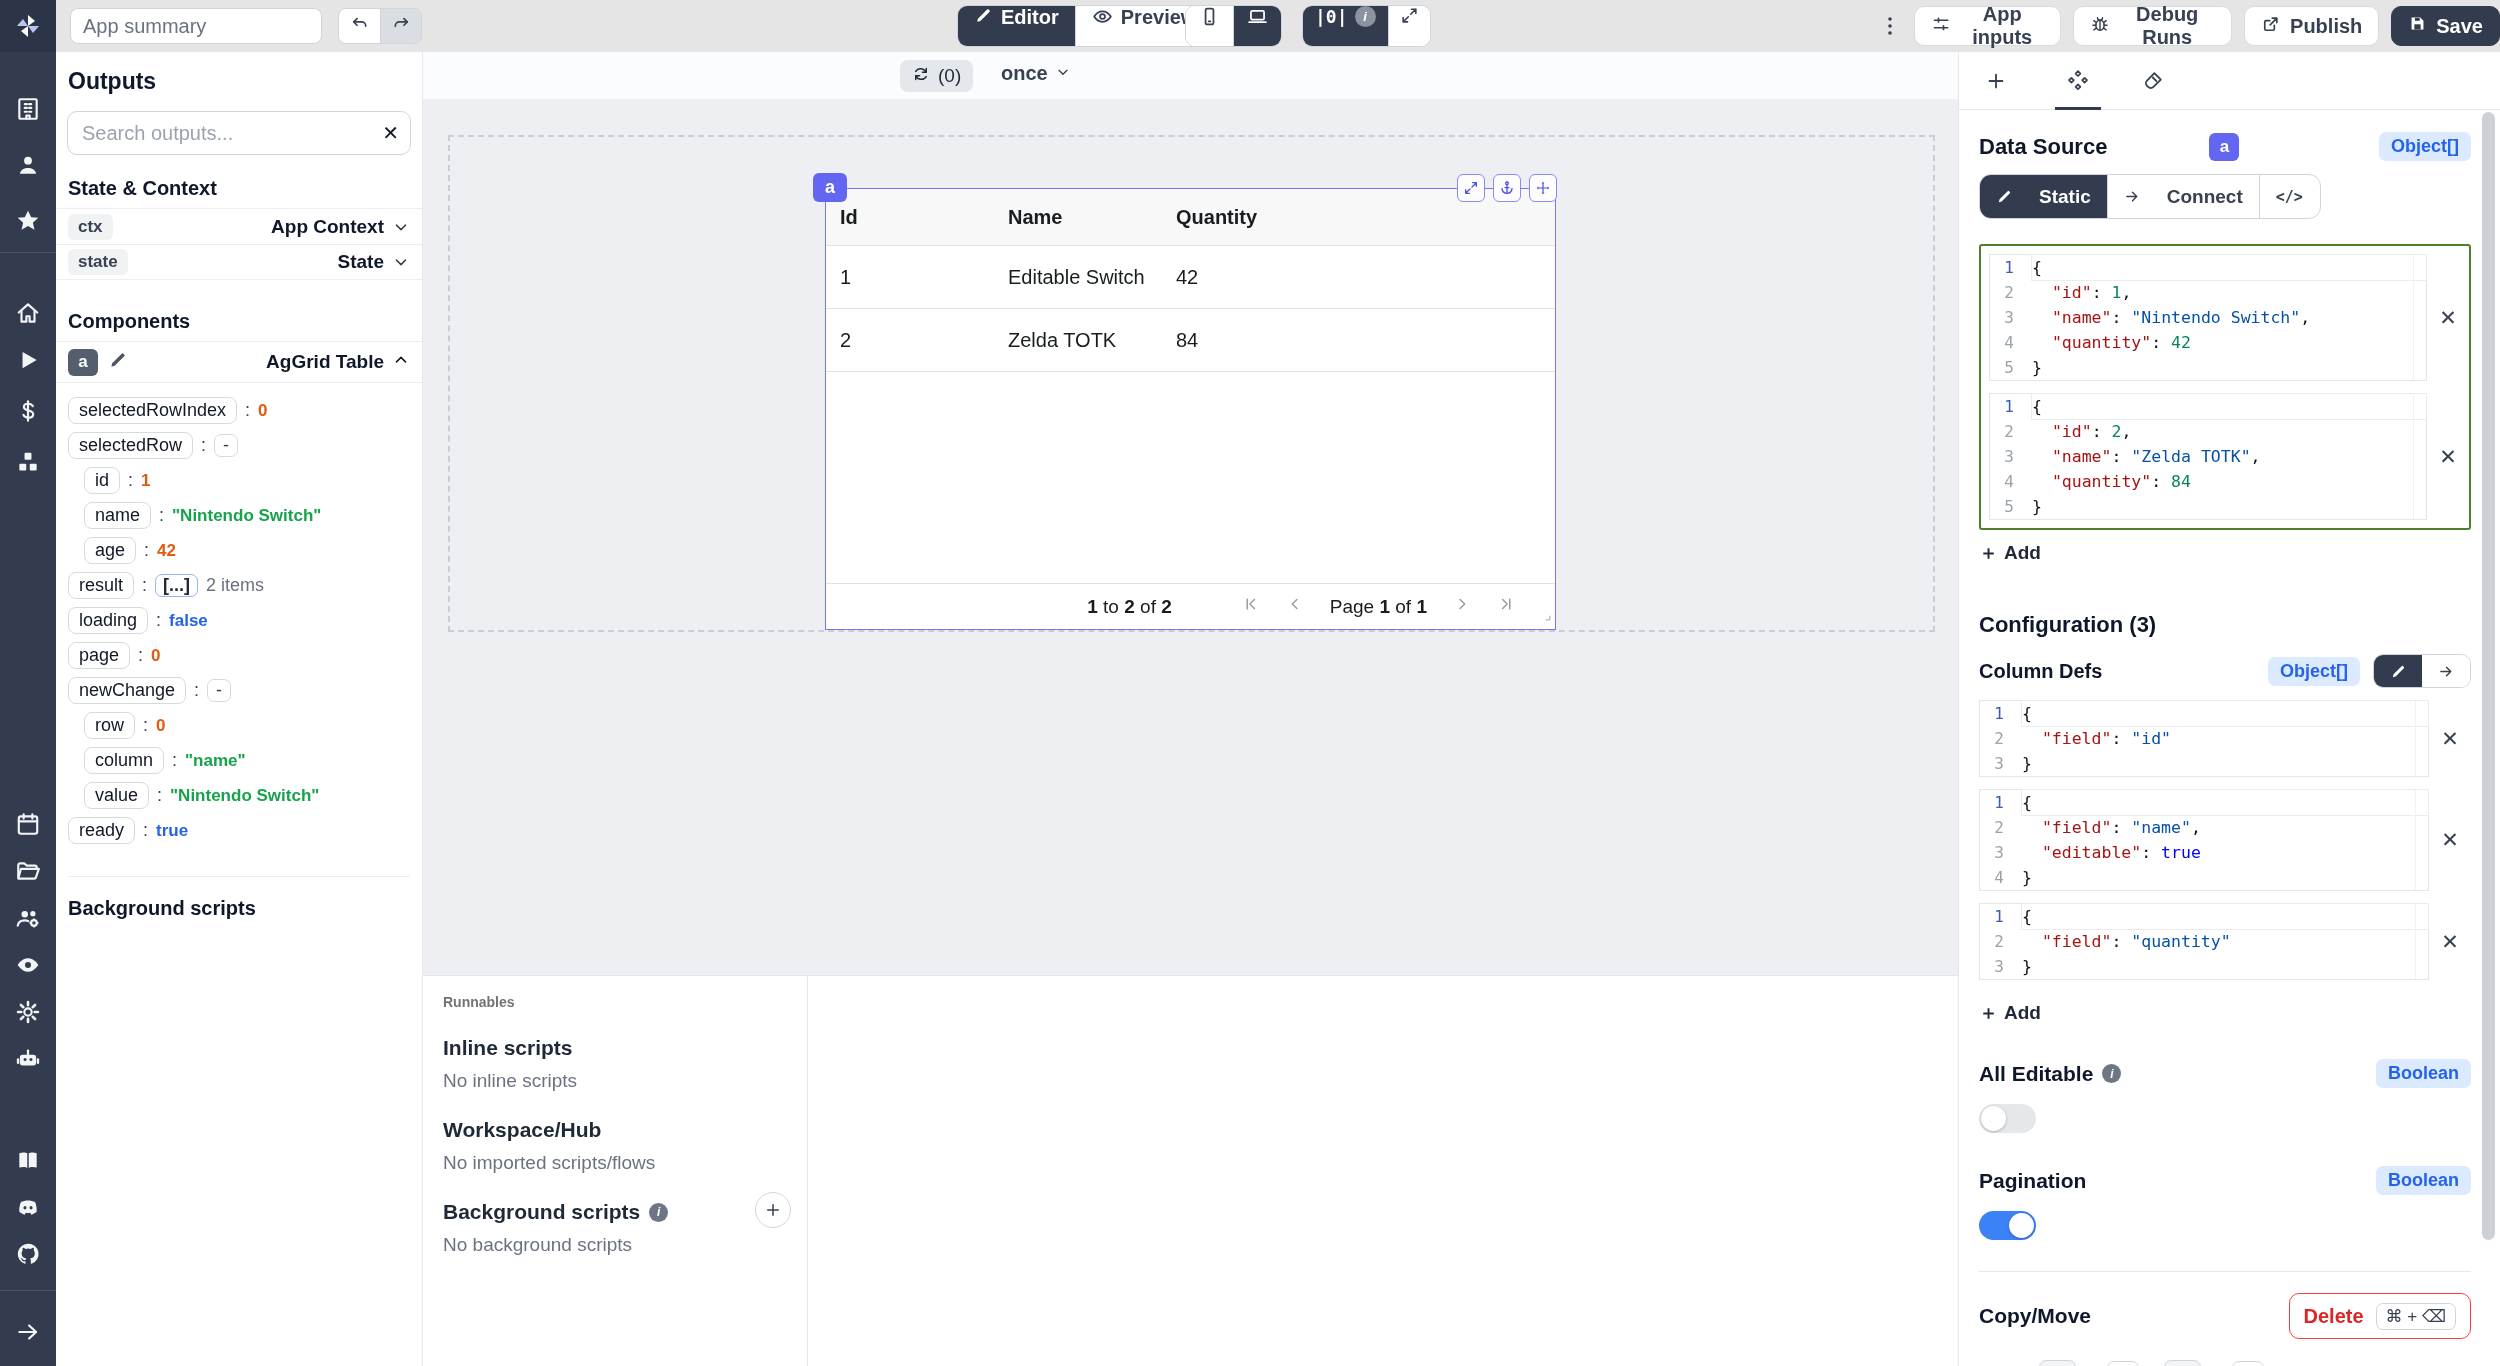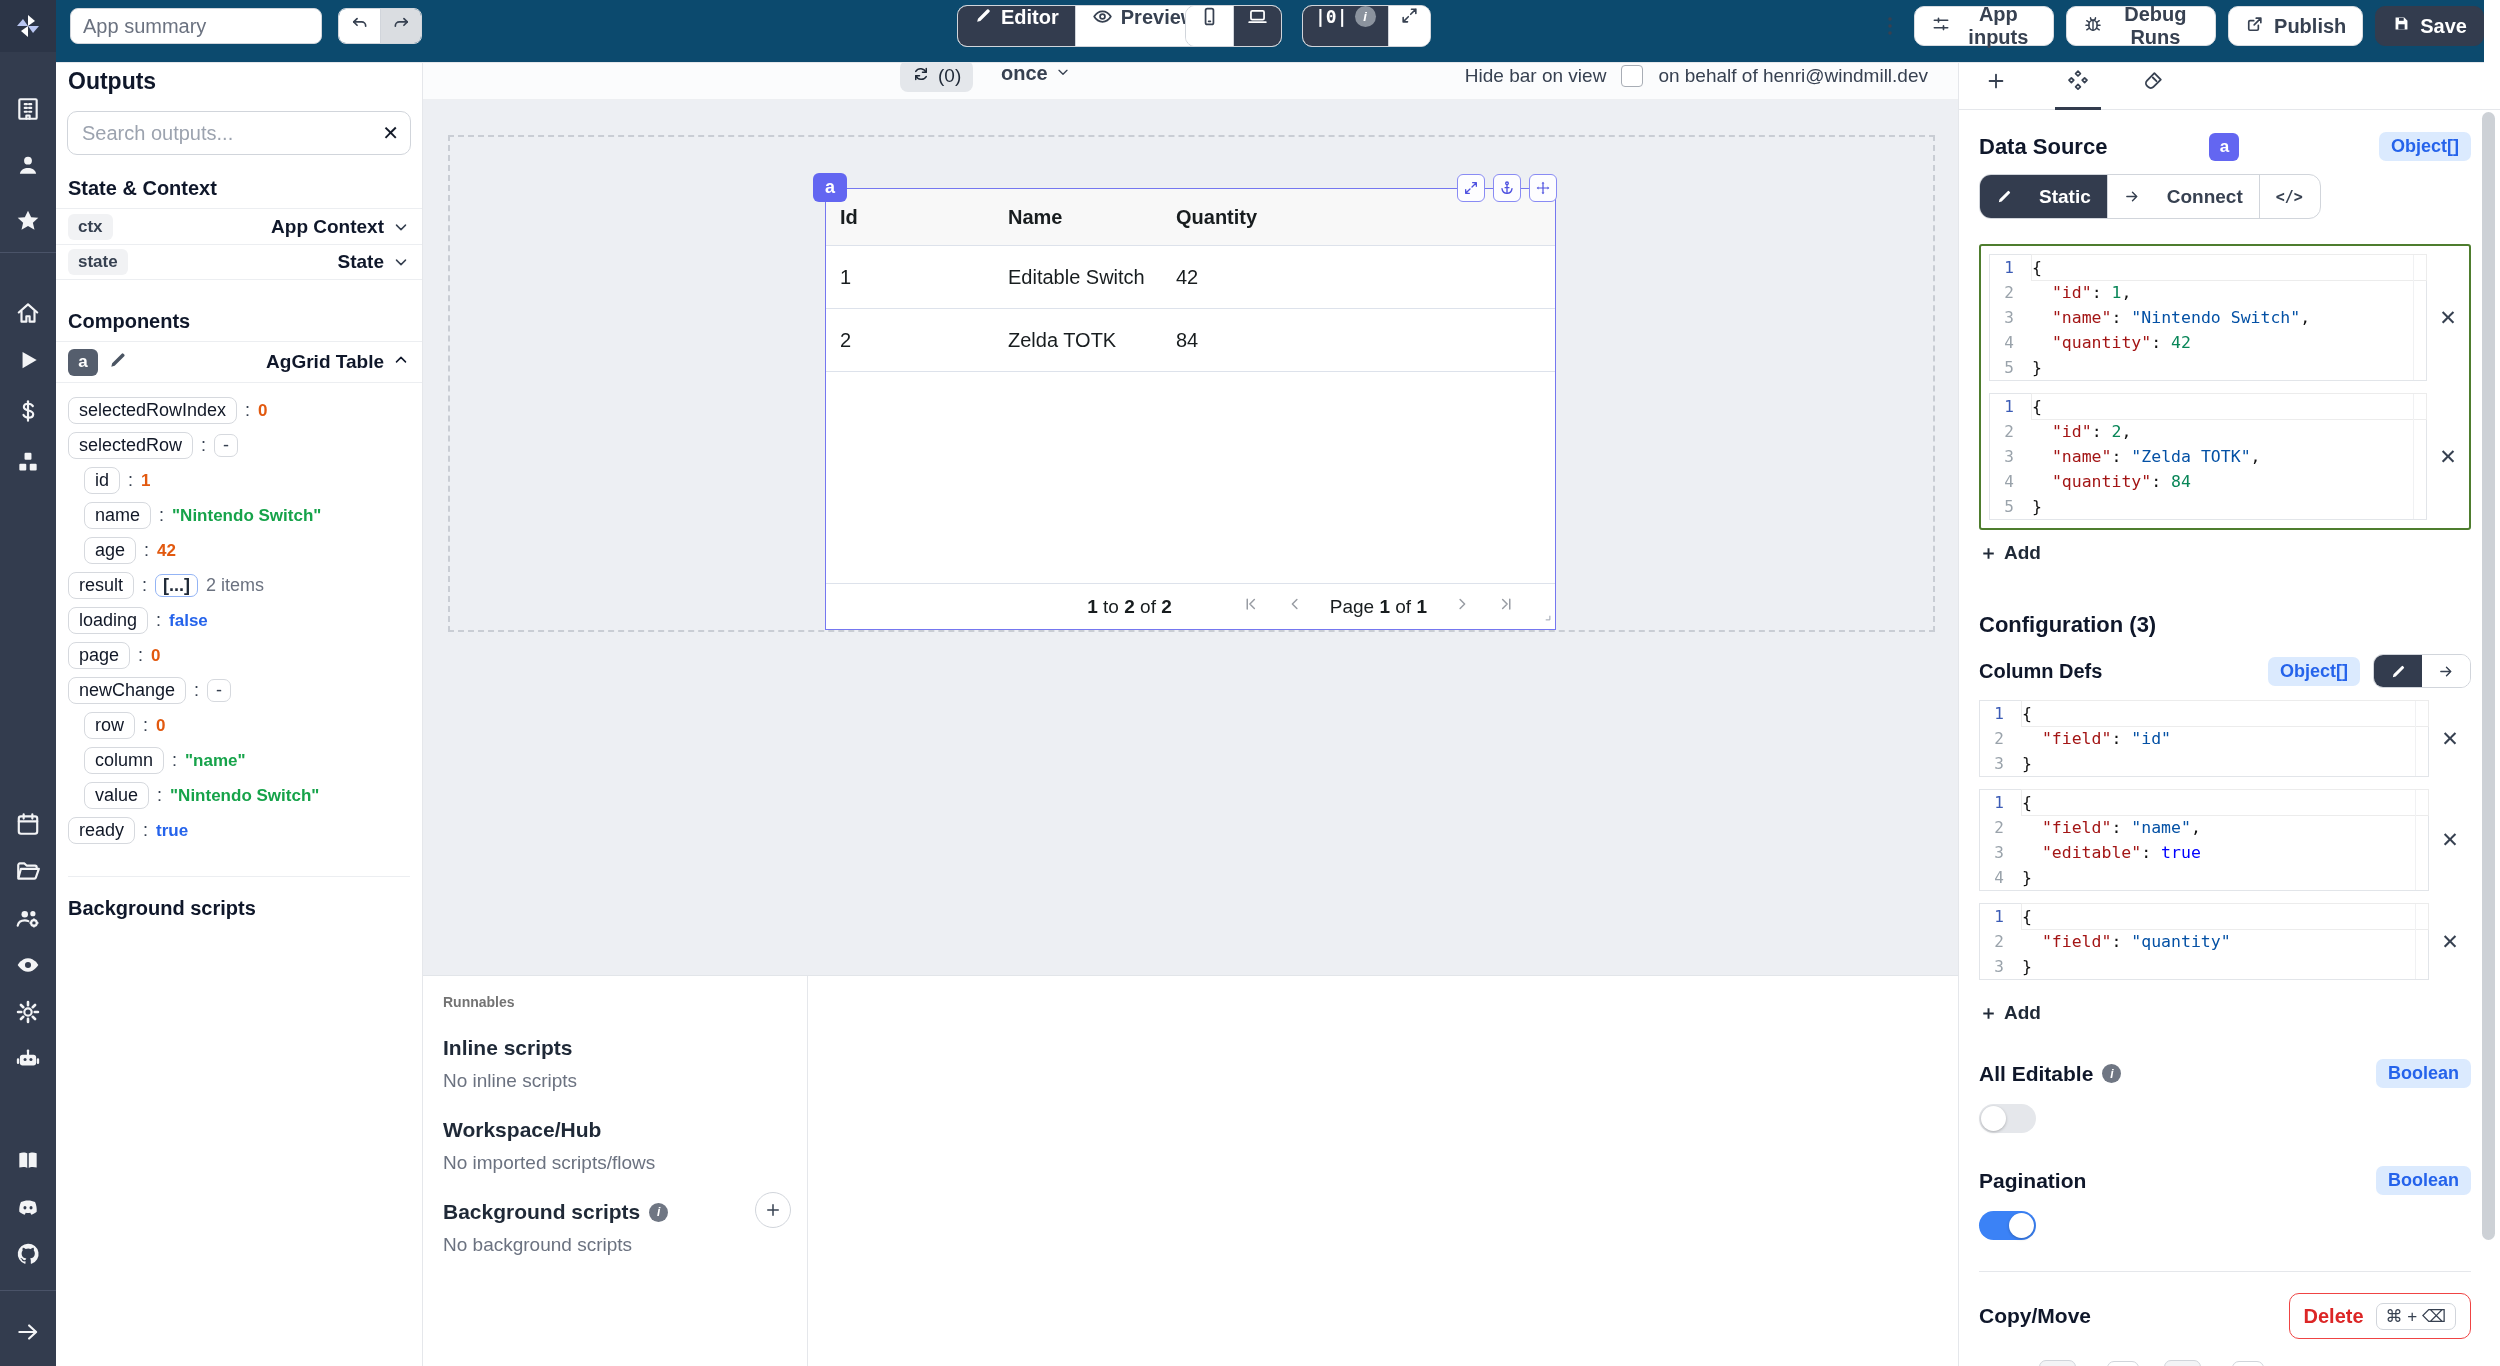--- a/index.html
+++ b/index.html
@@ -7,21 +7,21 @@
   body { font-family:"Liberation Sans", sans-serif; color:#111827; background:#fff; overflow:hidden; }
   .app { position:relative; width:2500px; height:1366px; background:#fff; }
 
   
   .rail { position:absolute; left:0; top:0; width:56px; height:1366px; background:#333c4e; z-index:5; }
   .rail .logo { position:absolute; left:0; top:0; width:56px; height:52px; display:flex; align-items:center; justify-content:center; background:#2c3547; }
   .rail-ic { position:absolute; left:50%; transform:translateX(-50%); color:#f3f4f6; display:flex; align-items:center; justify-content:center; width:30px; height:30px; }
   .rail-div { position:absolute; left:0; width:56px; border-top:1px solid #4a5368; }
 
   
-  .header { position:absolute; left:56px; top:0; right:16px; height:63px; background:#0c4a6e; border-bottom:1px solid #e5e7eb; z-index:4; }
+  .header { position:absolute; left:56px; top:0; right:0; height:52px; background:#e5e5e5; border-bottom:1px solid #e5e7eb; z-index:4; }
   .app-summary { position:absolute; left:14px; top:8px; width:252px; height:36px; border:1px solid #d1d5db; border-radius:8px; padding:0 12px; font-size:20px; color:#6b7280; font-family:"Liberation Sans",sans-serif; background:#fff; }
   .undo-group { position:absolute; left:282px; top:8px; height:36px; display:flex; border:1px solid #d1d5db; border-radius:8px; overflow:hidden; }
   .undo-group .useg { width:41px; display:flex; align-items:center; justify-content:center; color:#374151; background:#fff; }
   .undo-group .useg.gray { background:#dadde1; border-left:1px solid #d1d5db; }
 
   .seg-group { position:absolute; top:5px; height:42px; display:flex; border:1px solid #d1d5db; border-radius:10px; overflow:hidden; background:#fff; }
   .seg { display:flex; align-items:flex-start; justify-content:center; gap:8px; padding:0 16px; font-size:20px; font-weight:600; color:#374151; background:#fff; }
   .seg.dark { background:#333c4e; color:#fff; }
   .seg + .seg { border-left:1px solid #d1d5db; }
   .info-dot { width:21px; height:21px; border-radius:50%; background:#8b939e; color:#fff; font-size:13px; font-weight:700; display:inline-flex; align-items:center; justify-content:center; font-style:italic; }
@@ -534,25 +534,20 @@
             </span></span>
         <span>(0)</span>
       </div>
       <div class="once-sel">
         <span>once</span>
         <span id="ic-chevdn1"><span style="display: inline-flex; align-items: center;">
               <svg viewBox="0 0 24 24" width="16" height="16" fill="none" stroke="currentColor" stroke-width="2" stroke-linecap="round" stroke-linejoin="round">
                 <path d="M6 9.5l6 6 6-6"></path>
               </svg>
             </span></span>
-      </div>
-      <div class="bar-right">
-        <span>Hide bar on view</span>
-        <span class="checkbox"></span>
-        <span>on behalf of henri@windmill.dev</span>
       </div>
     </div>
 
     <div class="canvas-grid">
       <div class="grid-dash"></div>
 
       <div class="frame">
         <div class="frame-tag">a</div>
         <div class="frame-btns">
           <span class="fbtn" id="ic-exp2">

